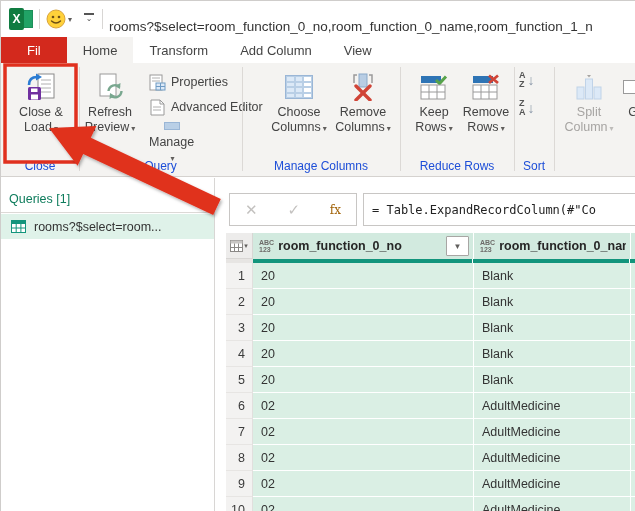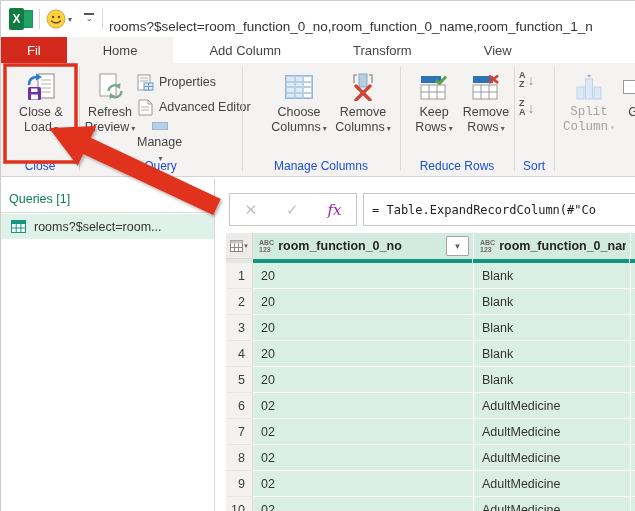--- a/index.html
+++ b/index.html
@@ -20,55 +20,55 @@
     color:#fff; font-weight:bold; font-size:12px; display:flex; align-items:center; justify-content:center;}
   #smiley { width:20px; height:20px; }
   .caret { font-size:8px; color:#605e5c; margin-left:2px; }
   #qat-ic { width:14px; height:12px; margin-left:10px; display:flex; flex-direction:column; align-items:center; }
   #qat-ic .bar { width:10px; height:0; border-top:2px solid #555; }
   #qat-ic .chev { font-size:8px; color:#555; line-height:8px; }
   #title-text { font-size:13.5px; color:#333; white-space:nowrap; overflow:hidden;margin-top:15px; }
 
   
   #tabrow { left:0; top:36px; width:635px; height:26px; background:#fff; display:flex; align-items:stretch; }
-  .tab { font-size:13px; color:#444; display:flex; align-items:center; padding:0 36px; cursor:default; }
+  .tab { font-size:13px; color:#444; display:flex; align-items:center; padding:0 16px; cursor:default; }
   .tab.file { background:#d3291d; color:#fff; padding:0 26px; }
   .tab.selected { background:#f4f3f1; }
 
   
   #ribbon { left:0; top:62px; width:635px; height:114px; background:#f4f3f1; border-bottom:1px solid #d5d2cf; }
   .grp-sep { position:absolute; top:4px; width:1px; height:104px; background:#dcd9d6; }
   .grp-label { position:absolute; top:96px; height:16px; font-size:12px; color:#1d4ed8; text-align:center; }
   .big-btn { position:absolute; top:6px; display:flex; flex-direction:column; align-items:center;
     font-size:12.5px; color:#444; line-height:15px; text-align:center; }
   .big-btn .ic { height:36px; display:flex; align-items:center; justify-content:center; }
-  .small-btn { position:absolute; left:136px; display:flex; align-items:center; gap:5px;
+  .small-btn { position:absolute; left:148px; display:flex; align-items:center; gap:5px;
     font-size:12.5px; color:#444; height:20px; white-space:nowrap; }
-  .grayed { color:#a6a4a2;font-family:Liberation Mono, monospace; }
+  .grayed { color:#a6a4a2; }
   .sort-btn { position:absolute; display:flex; align-items:center; gap:2px; }
   .sort-letters { display:flex; flex-direction:column; font-size:9px; font-weight:bold; color:#555; line-height:9px; }
   .sort-arrow { font-size:14px; color:#8a97a8; }
 
   
   .tbl-ic { border:1px solid #9ab6d6; background:#fff; display:grid; }
   .tbl-ic span { border:0.5px solid #b9cfe6; background:#dce9f7; }
 
   
   #queries-panel { left:0; top:177px; width:213px; height:334px; background:#fff;padding-left:24px; }
   #queries-hdr { position:absolute; left:8px; top:14px; font-size:12.5px; color:#0e7c5c; }
   #queries-rule { position:absolute; left:0; top:34px; width:213px; height:1px; background:#dcd9d6; }
   #query-item { position:absolute; left:0; top:36px; width:213px; height:25px; background:#dff2e9;
     display:flex; align-items:center; gap:8px; padding-left:10px; font-size:12.5px; color:#333; }
   #panel-divider { left:213px; top:177px; width:1px; height:334px; background:#d8d6d4; }
   #pane-collapse { left:211px; top:190px; font-size:14px; color:#4a4a4a; }
 
   
   #fbar-btns { left:228px; top:192px; width:128px; height:33px; background:#fff; border:1px solid #c8c6c4;
     display:flex; align-items:center; justify-content:space-around; }
-  #fbar-btns .fx { font-family:"DejaVu Serif", serif; font-style:italic; font-size:15px; color:#a21caf; }
+  #fbar-btns .fx { font-family:"DejaVu Serif", serif; font-size:12px; color:#a16207; }
   #fbar-btns .g { color:#c3c1bf; font-size:15px; }
   #fbar-input { left:362px; top:192px; width:273px; height:33px; background:#fff; border:1px solid #c8c6c4;
     font-family:"DejaVu Sans Mono", monospace; font-size:12px; color:#222;
     display:flex; align-items:center; padding-left:8px; white-space:nowrap; overflow:hidden; }
 
   
   #grid { left:225px; top:232px; width:466px; height:279px; overflow:hidden; background:#0f172a; }
   .hdr-row { display:flex; height:26px; }
   .corner { width:27px; background:#edeceb; border-right:1px solid #d8d6d4; border-bottom:1px solid #d8d6d4;
     display:flex; align-items:center; justify-content:center; gap:1px; }
@@ -114,22 +114,22 @@
     <div class="bar"></div>
       <div class="chev">⌄</div>
   </div>
   <div class="tb-sep"></div>
   <div id="title-text">rooms?$select=room_function_0_no,room_function_0_name,room_function_1_n</div>
 </div>
 
 <div id="tabrow" class="abs">
   <div class="tab file">Fil</div>
   <div class="tab selected">Home</div>
+  <div class="tab">Transform</div>
   <div class="tab">Add Column</div>
-  <div class="tab">Transform</div>
   <div class="tab">View</div>
 </div>
 
 <div id="ribbon" class="abs">
 
   <div class="big-btn" style="left:8px; width:64px;">
     <div class="ic">
       <svg width="30" height="30" viewBox="0 0 30 30">
         <rect x="12" y="2" width="16" height="24" fill="#fff" stroke="#8a8a8a"></rect>
         <line x1="15" y1="8" x2="25" y2="8" stroke="#b0b0b0"></line>

